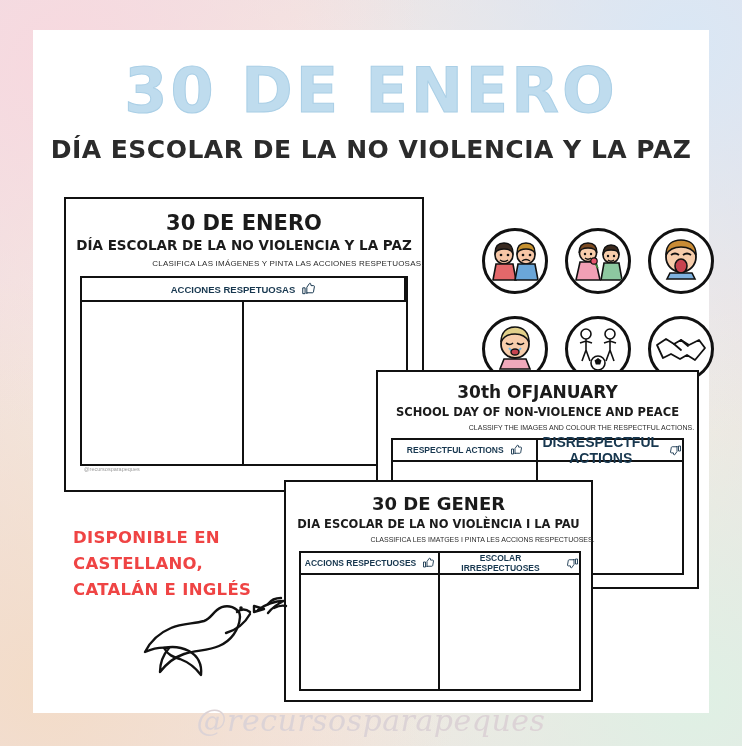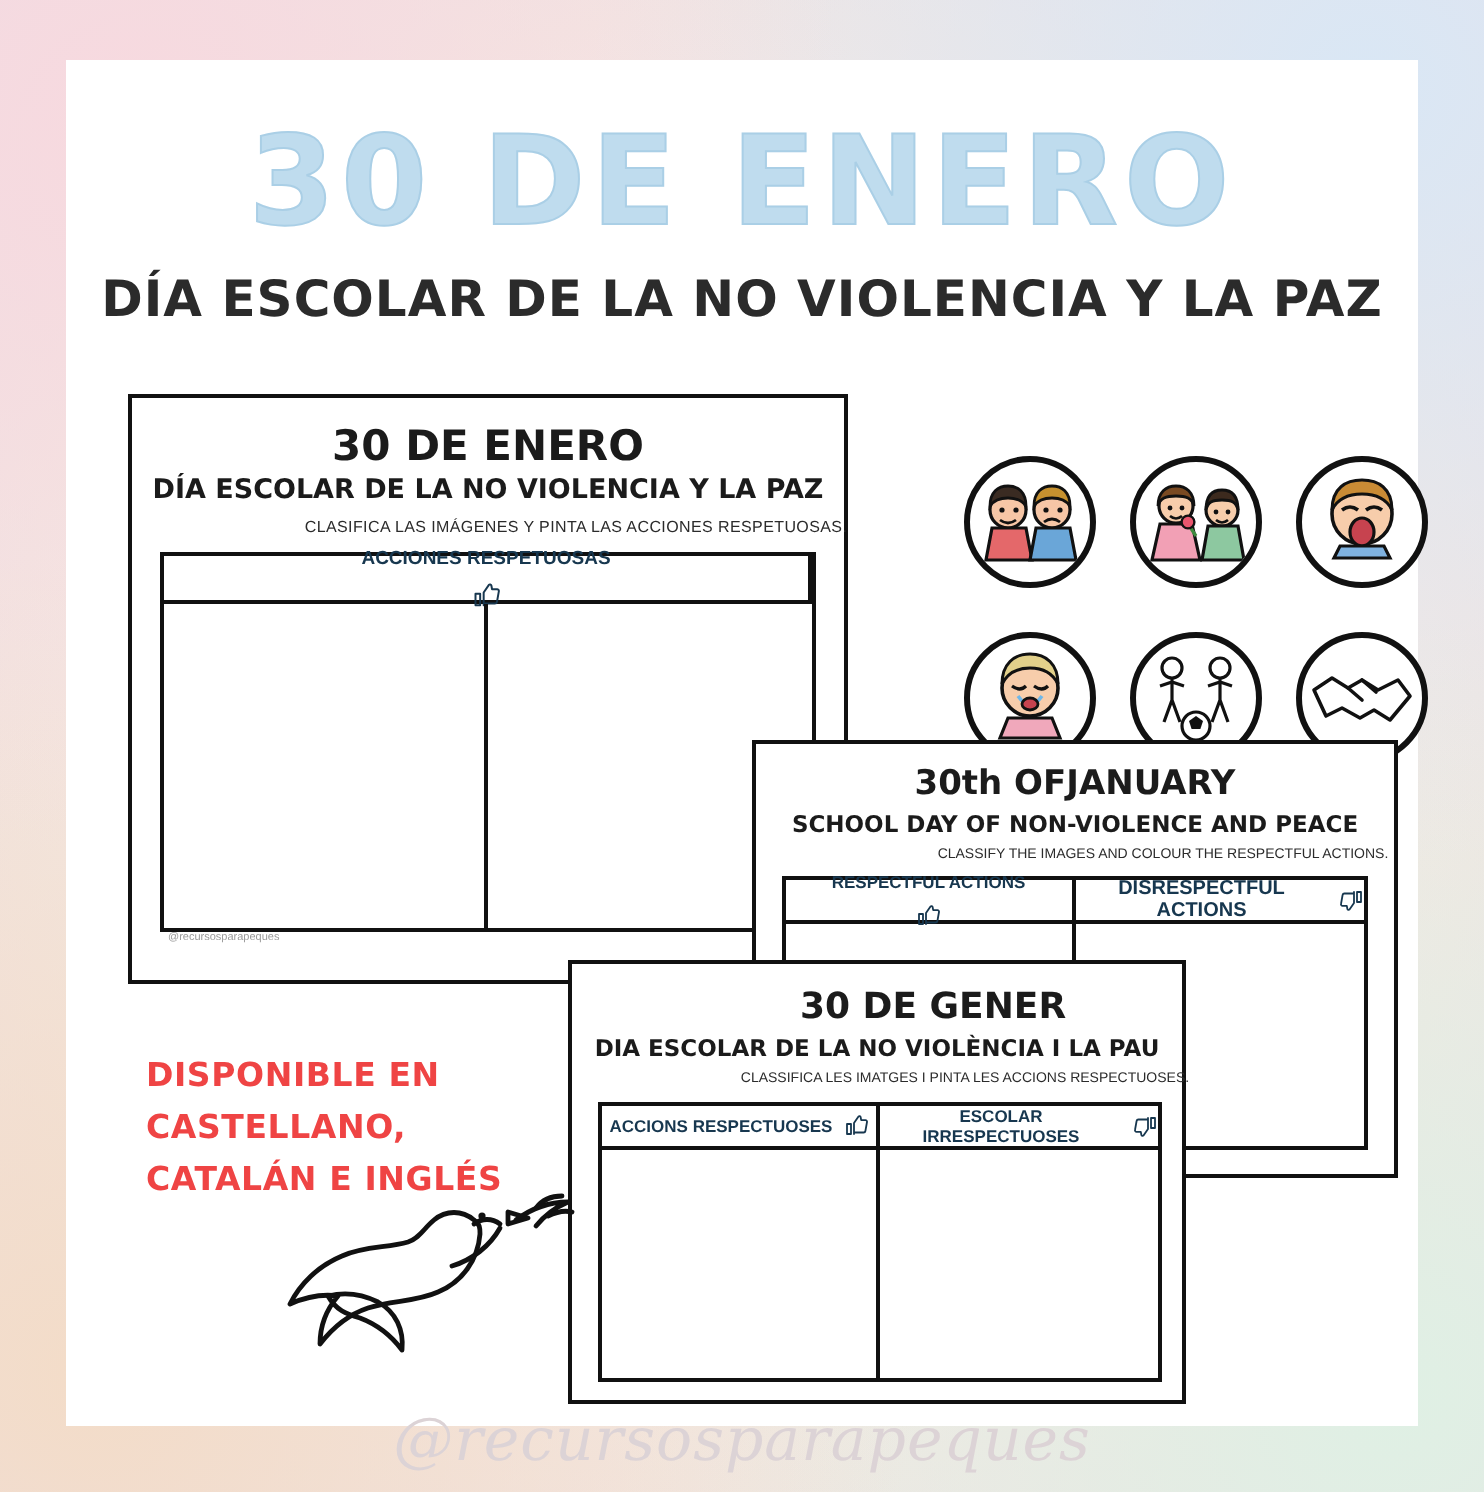--- a/index.html
+++ b/index.html
@@ -201,21 +201,21 @@
     <div class="title-main">30 DE ENERO</div>
     <div class="title-sub">DÍA ESCOLAR DE LA NO VIOLENCIA Y LA PAZ</div>
 
     <div class="ws" style="left:31px; top:167px; width:360px; height:295px;">
       <div class="ws-h1" style="position:absolute; left:0; top:12px; width:100%; font-size:21px;">30 DE ENERO</div>
       <div class="ws-h2" style="position:absolute; left:0; top:38px; width:100%; font-size:13.5px;">DÍA ESCOLAR DE LA NO VIOLENCIA Y LA PAZ</div>
       <div class="ws-inst" style="position:absolute; left:0; top:60px; width:100%; font-size:8px; letter-spacing:0.2px;">CLASIFICA LAS IMÁGENES Y PINTA LAS ACCIONES RESPETUOSAS.</div>
 
       <div class="ws-table" style="left:14px; top:77px; right:14px; bottom:14px; width:328px; height:190px;">
         <div class="ws-head" style="height:22px;">
-          <div class="cell left" style="font-size:9.5px;flex-direction:column;">
+          <div class="cell left" style="font-size:9.5px;">
             <span>ACCIONES RESPETUOSAS</span>
             <span class="hand">
               <svg width="14" height="14" viewBox="0 0 24 24">
                   <path d="M7 10v10H3V10h4zm3 10V9l4.5-6.5c.6-.8 1.9-.5 2.1.5l.6 3.2h4.3c1 0 1.7.9 1.5 1.8l-1.6 9c-.15.9-.9 1.5-1.8 1.5H10z" fill="none" stroke="#17374f" stroke-width="1.7" stroke-linejoin="round"></path>
                 </svg>
             </span>
           </div>
         </div>
         <div class="ws-body">
           <div class="cell left"></div>
@@ -310,48 +310,48 @@
       </div>
     </div>
 
     <div class="ws" style="left:343px; top:340px; width:323px; height:219px;">
       <div class="ws-h1" style="position:absolute; left:0; top:10px; width:100%; font-size:17px;">30th OFJANUARY</div>
       <div class="ws-h2" style="position:absolute; left:0; top:33px; width:100%; font-size:11.5px;">SCHOOL DAY OF NON-VIOLENCE AND PEACE</div>
       <div class="ws-inst" style="position:absolute; left:0; top:52px; width:100%; font-size:7px;">CLASSIFY THE IMAGES AND COLOUR THE RESPECTFUL ACTIONS.</div>
 
       <div class="ws-table" style="left:13px; top:66px; width:293px; height:137px;">
         <div class="ws-head" style="height:20px;">
-          <div class="cell left" style="font-size:8.5px;flex-direction:column;">
+          <div class="cell left" style="font-size:8.5px;">
             <span>RESPECTFUL ACTIONS</span>
             <span class="hand">
               <svg width="12" height="12" viewBox="0 0 24 24">
                   <path d="M7 10v10H3V10h4zm3 10V9l4.5-6.5c.6-.8 1.9-.5 2.1.5l.6 3.2h4.3c1 0 1.7.9 1.5 1.8l-1.6 9c-.15.9-.9 1.5-1.8 1.5H10z" fill="none" stroke="#17374f" stroke-width="1.8" stroke-linejoin="round"></path>
                 </svg>
             </span>
           </div>
-          <div class="cell" style="font-size:10px;">
+          <div class="cell" style="font-size:14px;">
             <span>DISRESPECTFUL ACTIONS</span>
             <span class="hand">
               <svg width="12" height="12" viewBox="0 0 24 24">
                   <g transform="rotate(180 12 12)">
                     <path d="M7 10v10H3V10h4zm3 10V9l4.5-6.5c.6-.8 1.9-.5 2.1.5l.6 3.2h4.3c1 0 1.7.9 1.5 1.8l-1.6 9c-.15.9-.9 1.5-1.8 1.5H10z" fill="none" stroke="#17374f" stroke-width="1.8" stroke-linejoin="round"></path>
                   </g>
                 </svg>
             </span>
           </div>
         </div>
         <div class="ws-body">
           <div class="cell left"></div>
           <div class="cell"></div>
         </div>
       </div>
     </div>
 
     <div class="ws" style="left:251px; top:450px; width:309px; height:222px;">
-      <div class="ws-h1" style="position:absolute; left:0; top:11px; width:100%; font-size:18px;margin-left:28px;">30 DE GENER</div>
+      <div class="ws-h1" style="position:absolute; left:0; top:11px; width:100%; font-size:18px;">30 DE GENER</div>
       <div class="ws-h2" style="position:absolute; left:0; top:35px; width:100%; font-size:11.5px;">DIA ESCOLAR DE LA NO VIOLÈNCIA I LA PAU</div>
       <div class="ws-inst" style="position:absolute; left:0; top:54px; width:100%; font-size:7px;">CLASSIFICA LES IMATGES I PINTA LES ACCIONS RESPECTUOSES.</div>
 
       <div class="ws-table" style="left:13px; top:69px; width:282px; height:140px;">
         <div class="ws-head" style="height:20px;">
           <div class="cell left" style="font-size:8.5px;">
             <span>ACCIONS RESPECTUOSES</span>
             <span class="hand">
               <svg width="12" height="12" viewBox="0 0 24 24">
                   <path d="M7 10v10H3V10h4zm3 10V9l4.5-6.5c.6-.8 1.9-.5 2.1.5l.6 3.2h4.3c1 0 1.7.9 1.5 1.8l-1.6 9c-.15.9-.9 1.5-1.8 1.5H10z" fill="none" stroke="#17374f" stroke-width="1.8" stroke-linejoin="round"></path>

